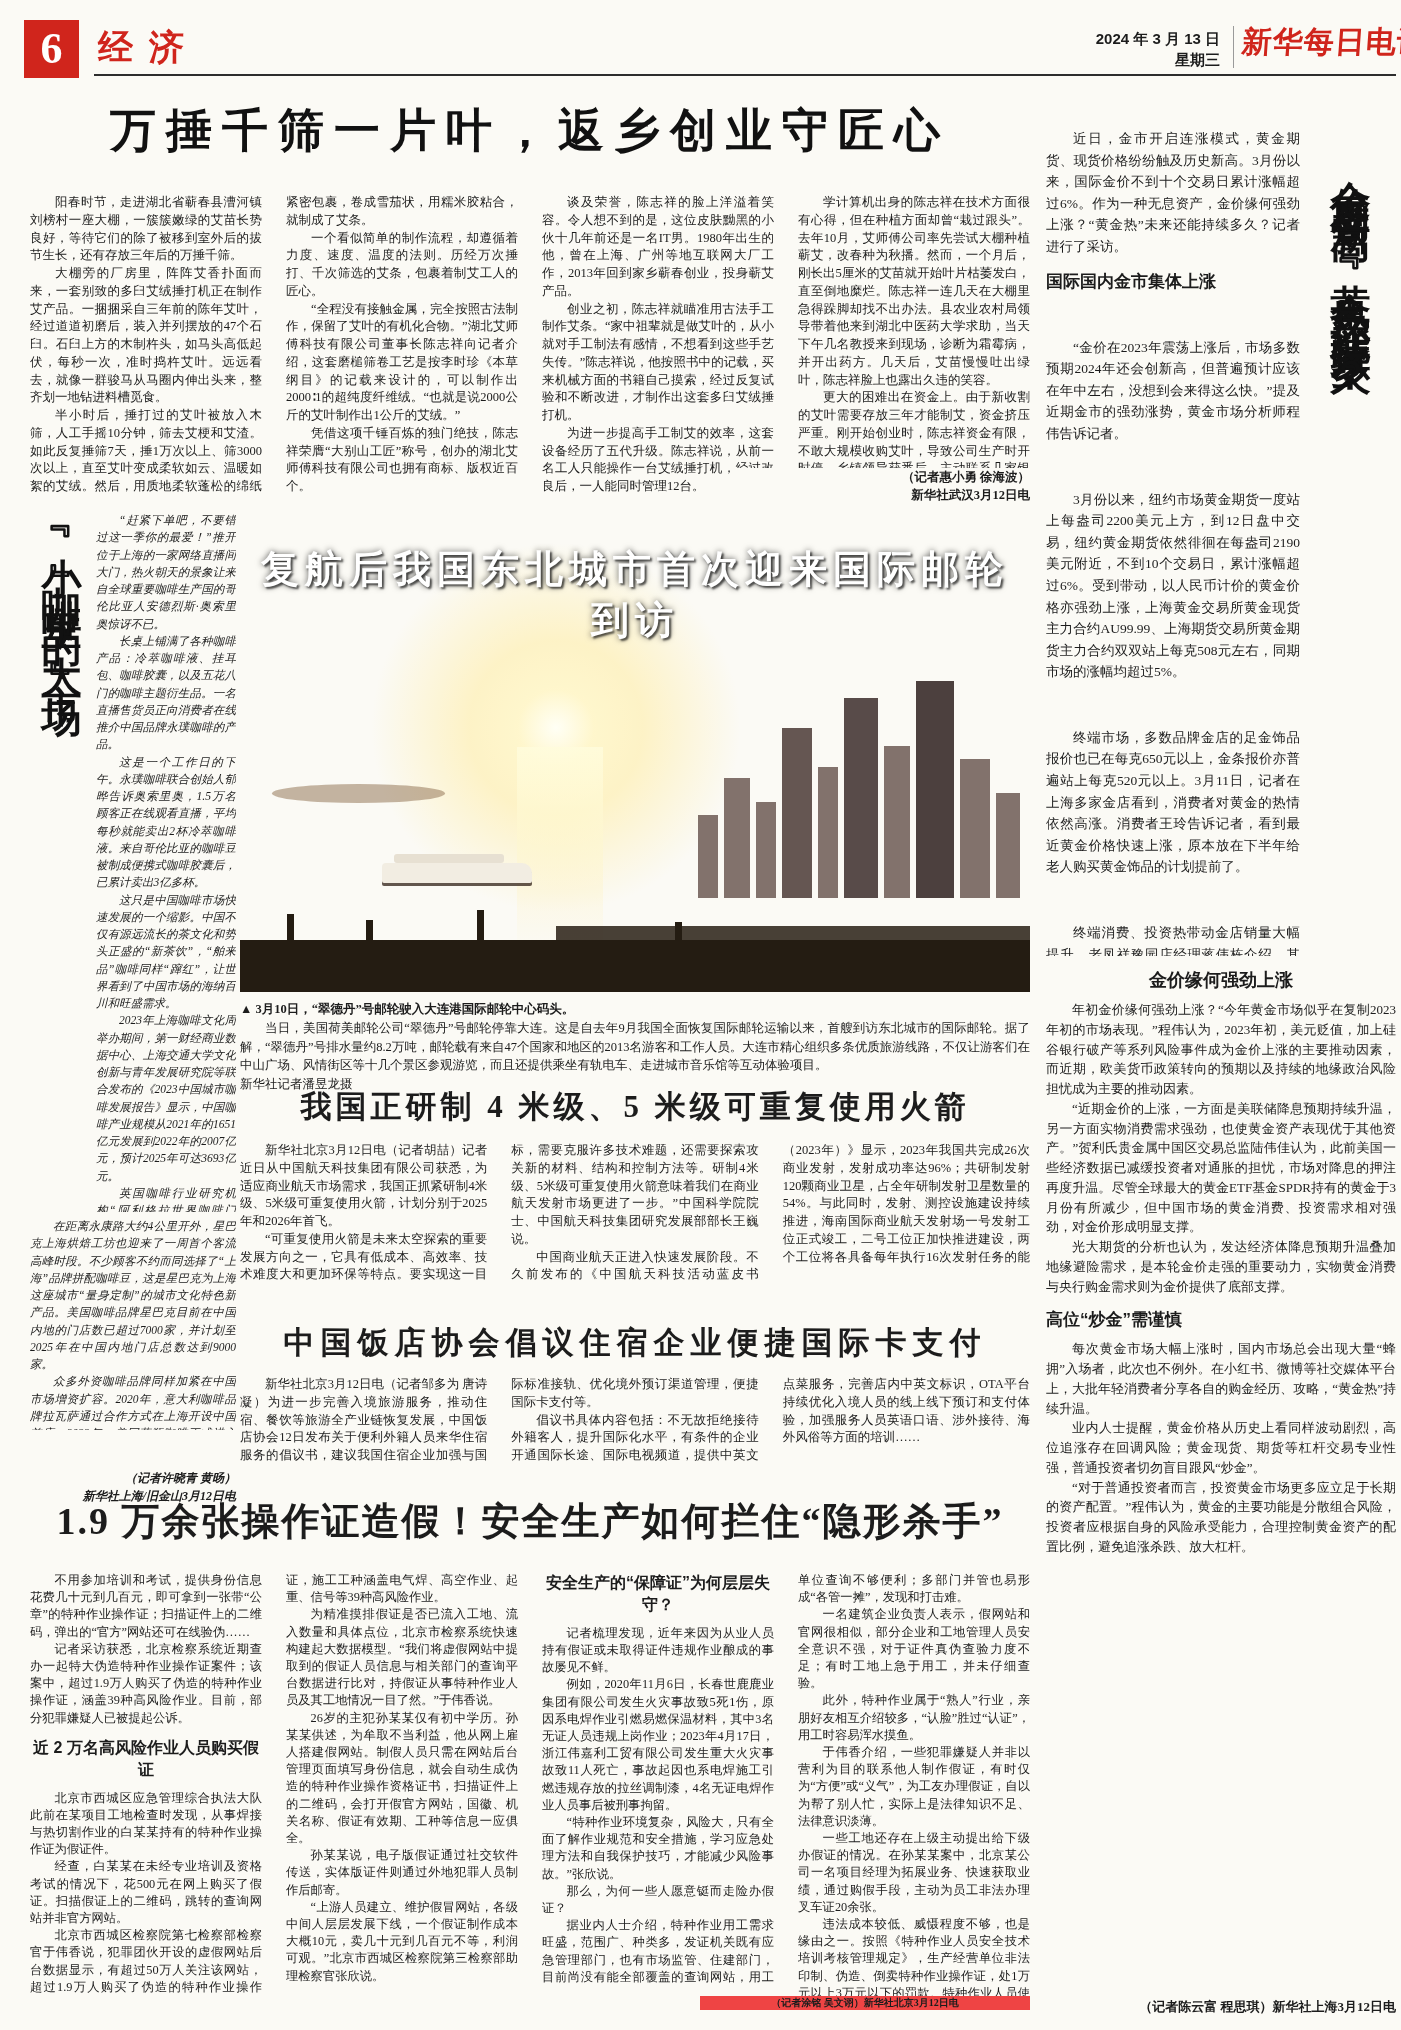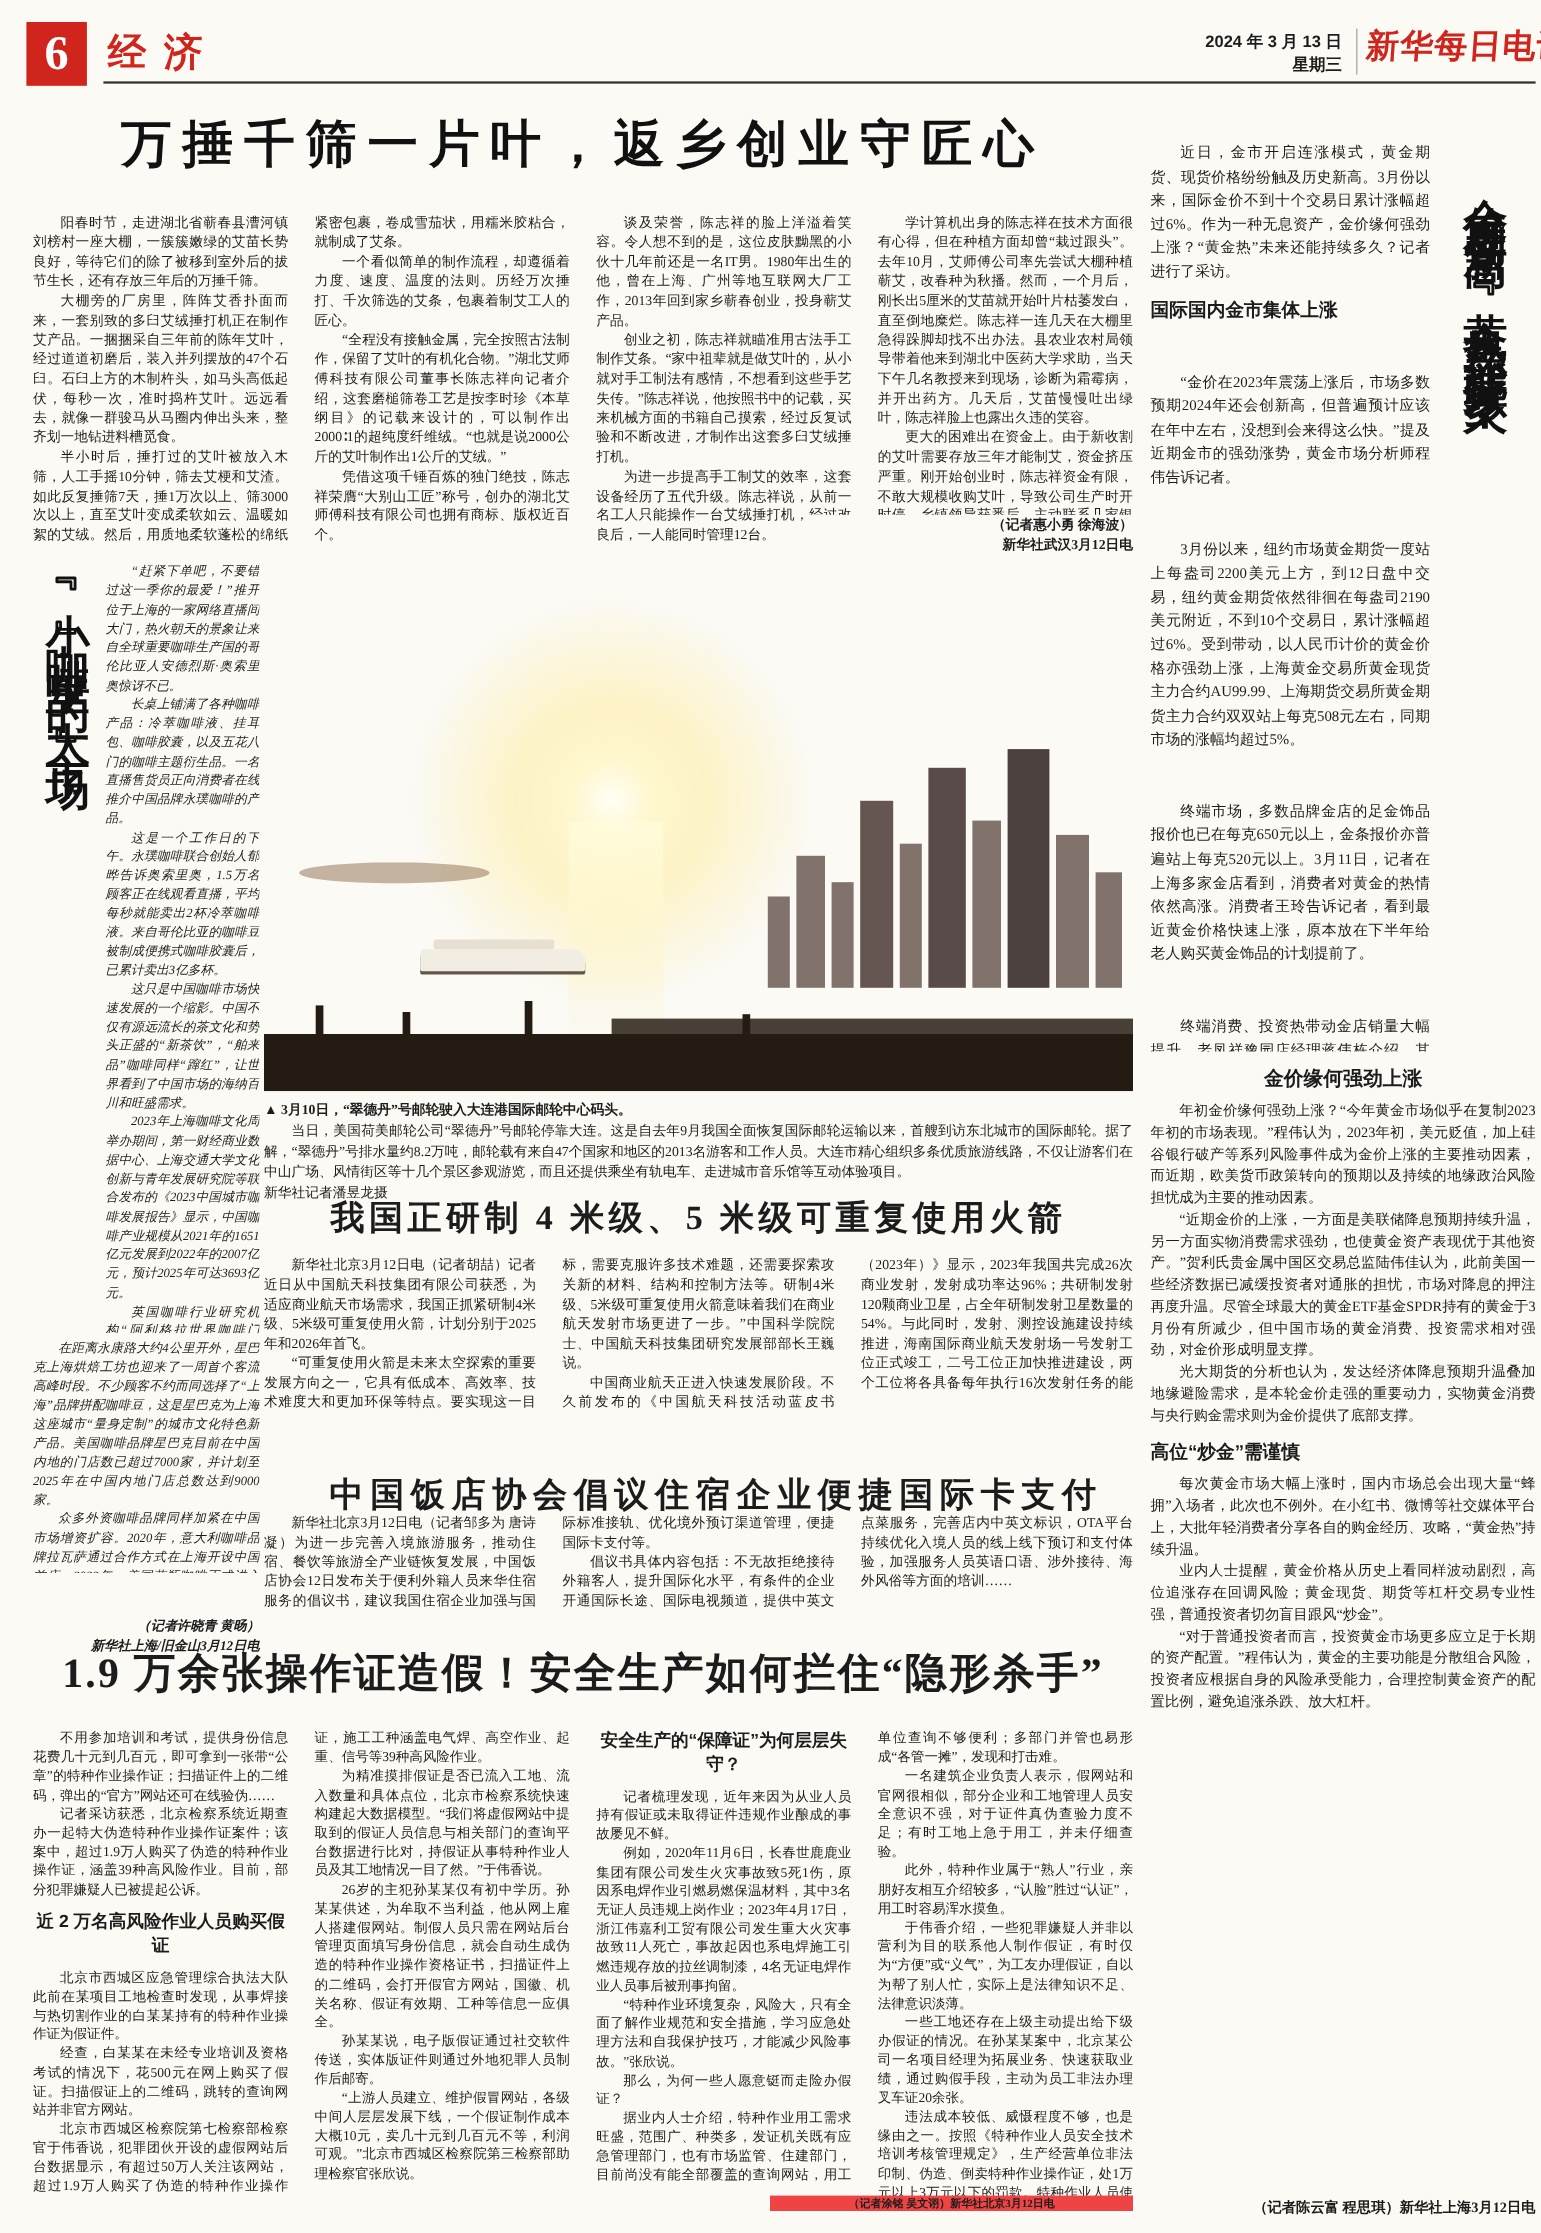--- a/index.html
+++ b/index.html
@@ -60,21 +60,21 @@
   
   .caption{position:absolute;left:240px;top:1000px;width:790px;font-size:12.5px;line-height:1.5;}
   .cap-head{font-weight:bold;margin:0;}
   .cap-body{margin:0;text-indent:2em;text-align:justify;}
   .cap-credit{font-weight:normal;margin:0;}
   
   .rocket-h2{position:absolute;left:240px;top:1086px;width:790px;margin:0;text-align:center;
              font-size:31px;font-weight:900;letter-spacing:4px;}
   .rocket-body{position:absolute;left:240px;top:1142px;width:790px;height:158px;overflow:hidden;
                column-count:3;column-gap:24px;font-size:12.5px;line-height:1.42;}
-  .hotel-h2{position:absolute;left:240px;top:1322px;width:790px;margin:16px;text-align:center;
+  .hotel-h2{position:absolute;left:240px;top:1322px;width:790px;margin:0;text-align:center;
             font-size:31px;font-weight:900;letter-spacing:6px;}
   .hotel-body{position:absolute;left:240px;top:1376px;width:790px;height:106px;overflow:hidden;
               column-count:3;column-gap:24px;font-size:12.5px;line-height:1.42;}
   
   .fake-h1{position:absolute;left:30px;top:1496px;width:1000px;margin:0;text-align:center;
            font-size:38px;font-weight:900;letter-spacing:2px;}
   .fake-body{position:absolute;left:30px;top:1572px;width:1000px;height:444px;overflow:hidden;
              column-count:4;column-gap:24px;font-size:12.3px;line-height:1.4;}
   .fake-body h3{font-family:"Liberation Sans","DejaVu Sans",sans-serif;font-size:16px;font-weight:bold;
                 text-align:center;margin:10px 0 8px;break-inside:avoid;}
@@ -165,20 +165,21 @@
       </div>
     <div class="ph-glow"></div>
     <div class="ph-ship"></div>
     <div class="ph-pier"></div>
     <div class="ph-fg">
         <i></i>
         <i></i>
         <i></i>
         <i></i>
       </div>
+    <figcaption class="photo-title sans">复航后我国东北城市首次迎来国际邮轮到访</figcaption>
   </figure>
 
   <div class="caption">
     <p class="cap-head">▲ 3月10日，“翠德丹”号邮轮驶入大连港国际邮轮中心码头。</p>
     <p class="cap-body">当日，美国荷美邮轮公司“翠德丹”号邮轮停靠大连。这是自去年9月我国全面恢复国际邮轮运输以来，首艘到访东北城市的国际邮轮。据了解，“翠德丹”号排水量约8.2万吨，邮轮载有来自47个国家和地区的2013名游客和工作人员。大连市精心组织多条优质旅游线路，不仅让游客们在中山广场、风情街区等十几个景区参观游览，而且还提供乘坐有轨电车、走进城市音乐馆等互动体验项目。</p>
     <p class="cap-credit">新华社记者潘昱龙摄</p>
   </div>
 
   <h2 class="rocket-h2">我国正研制 4 米级、5 米级可重复使用火箭</h2>
   <div class="rocket-body">

